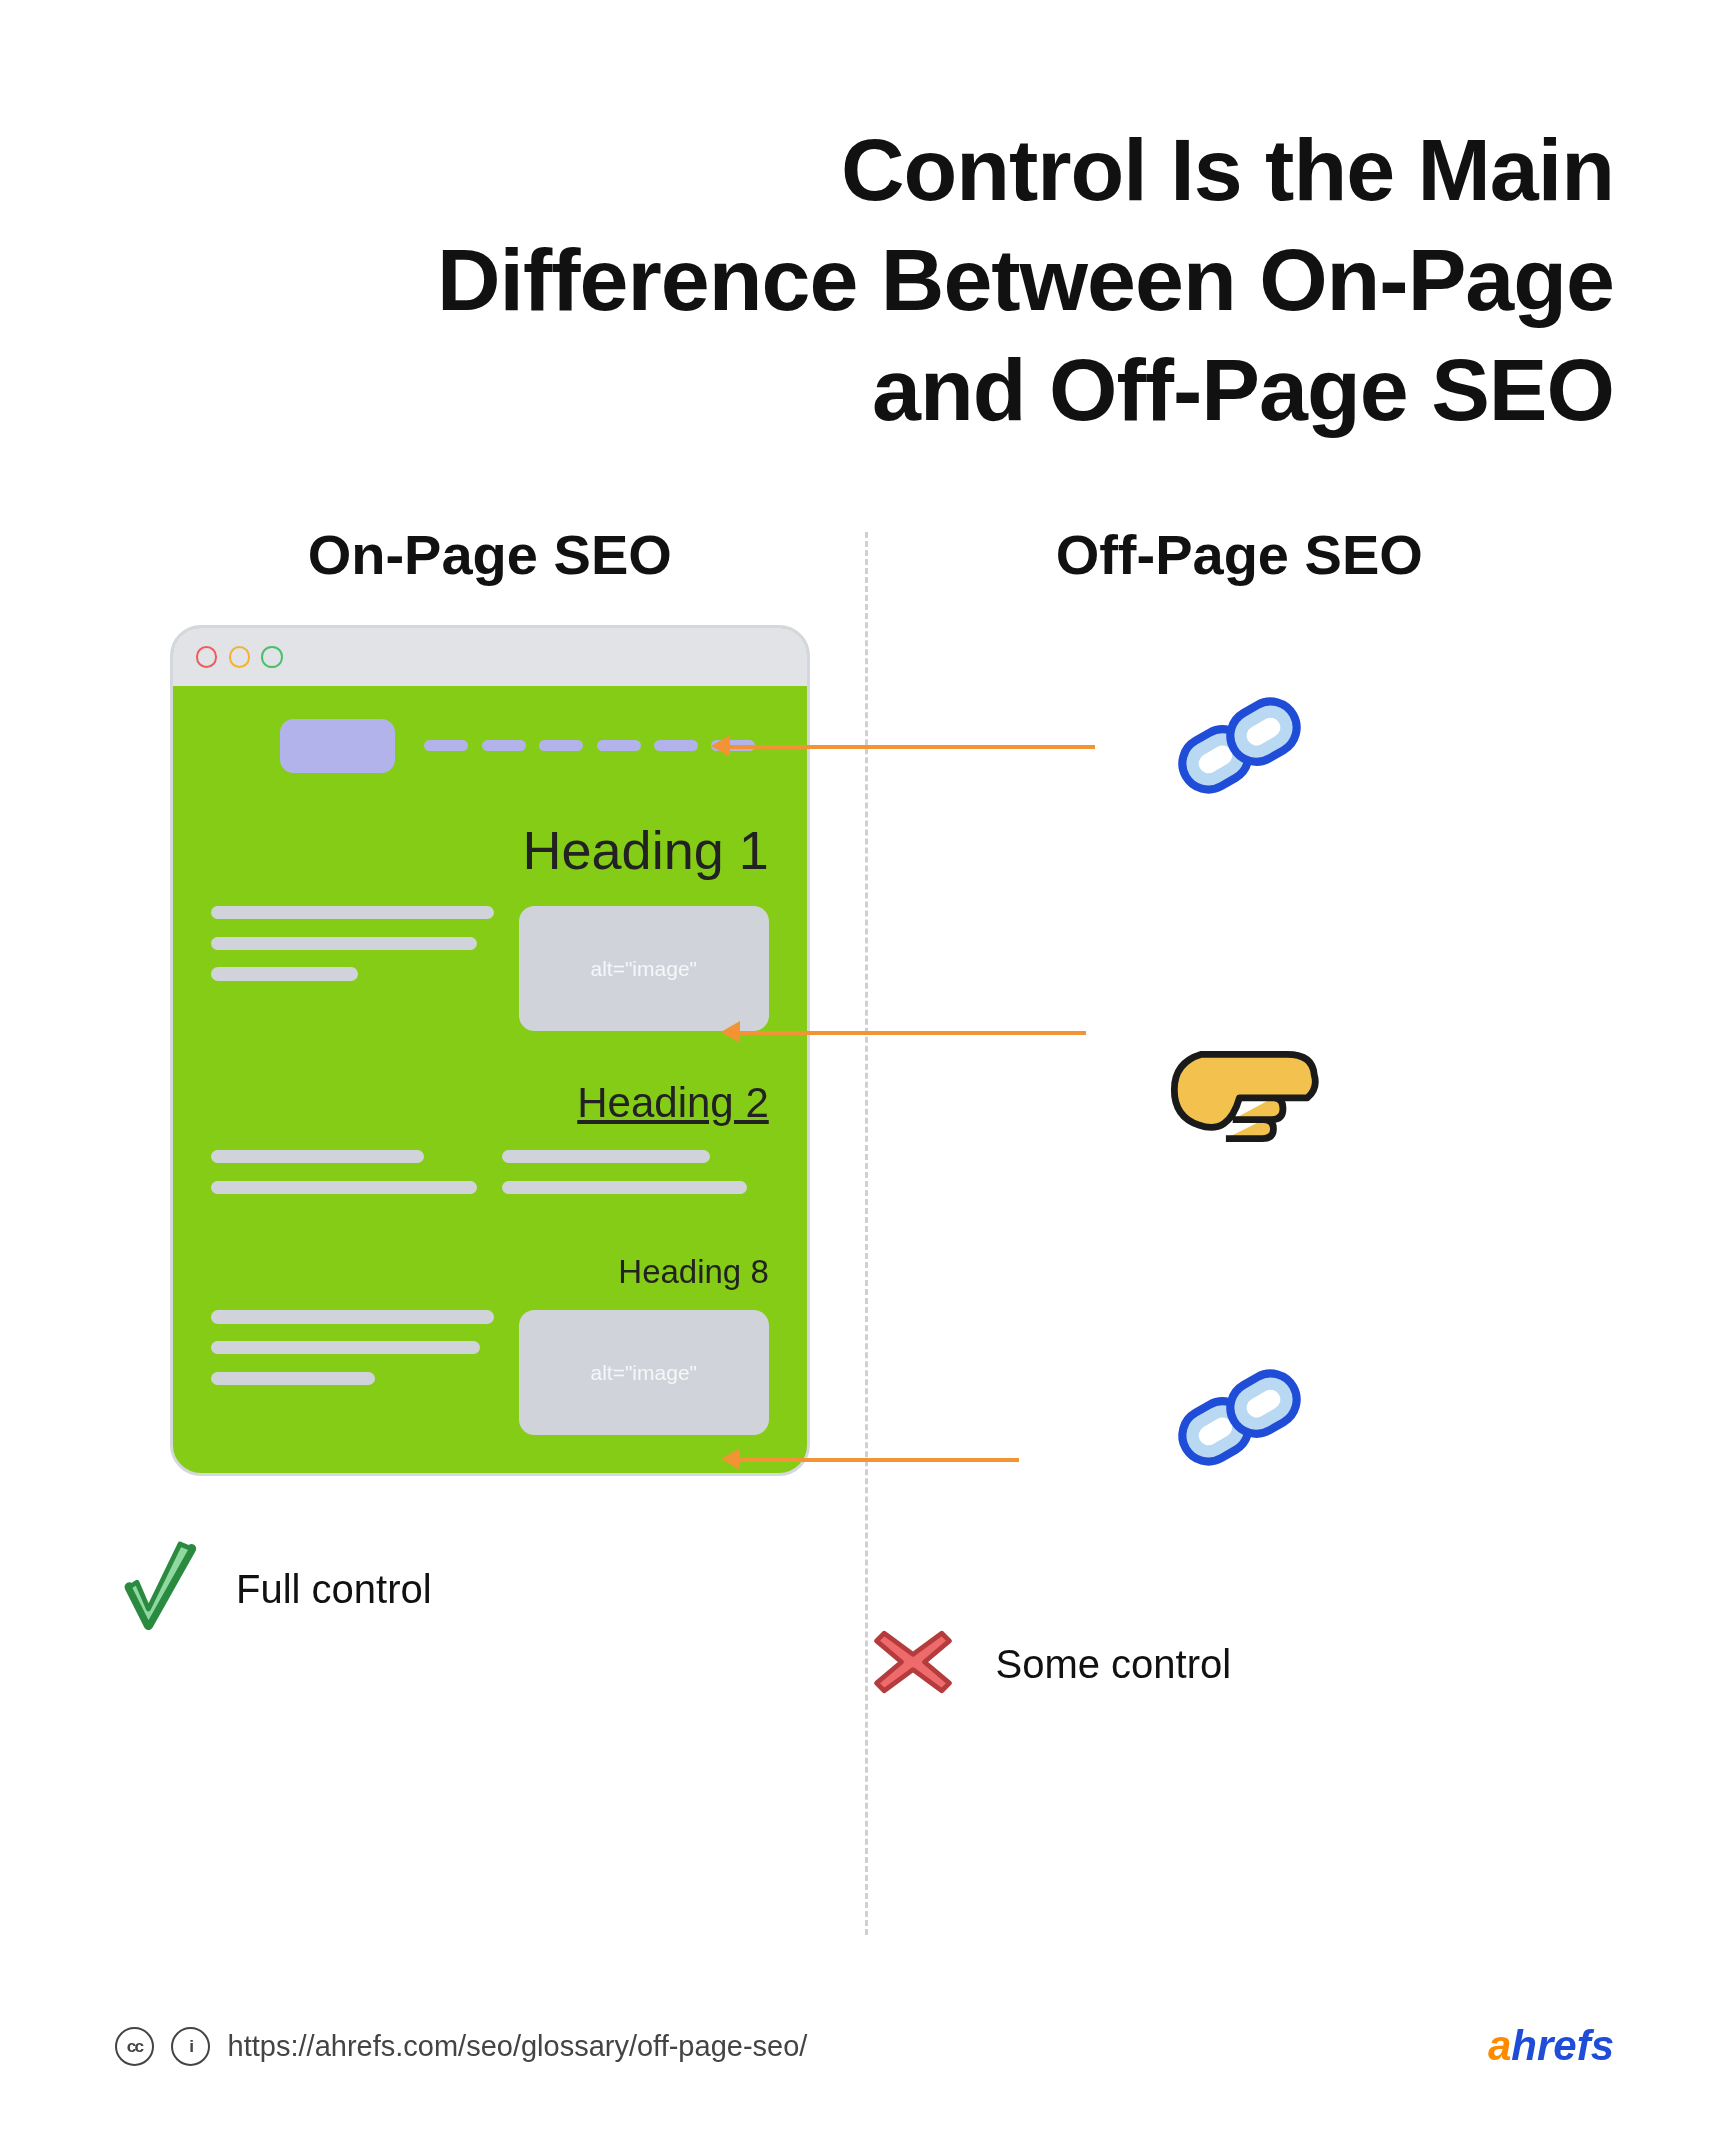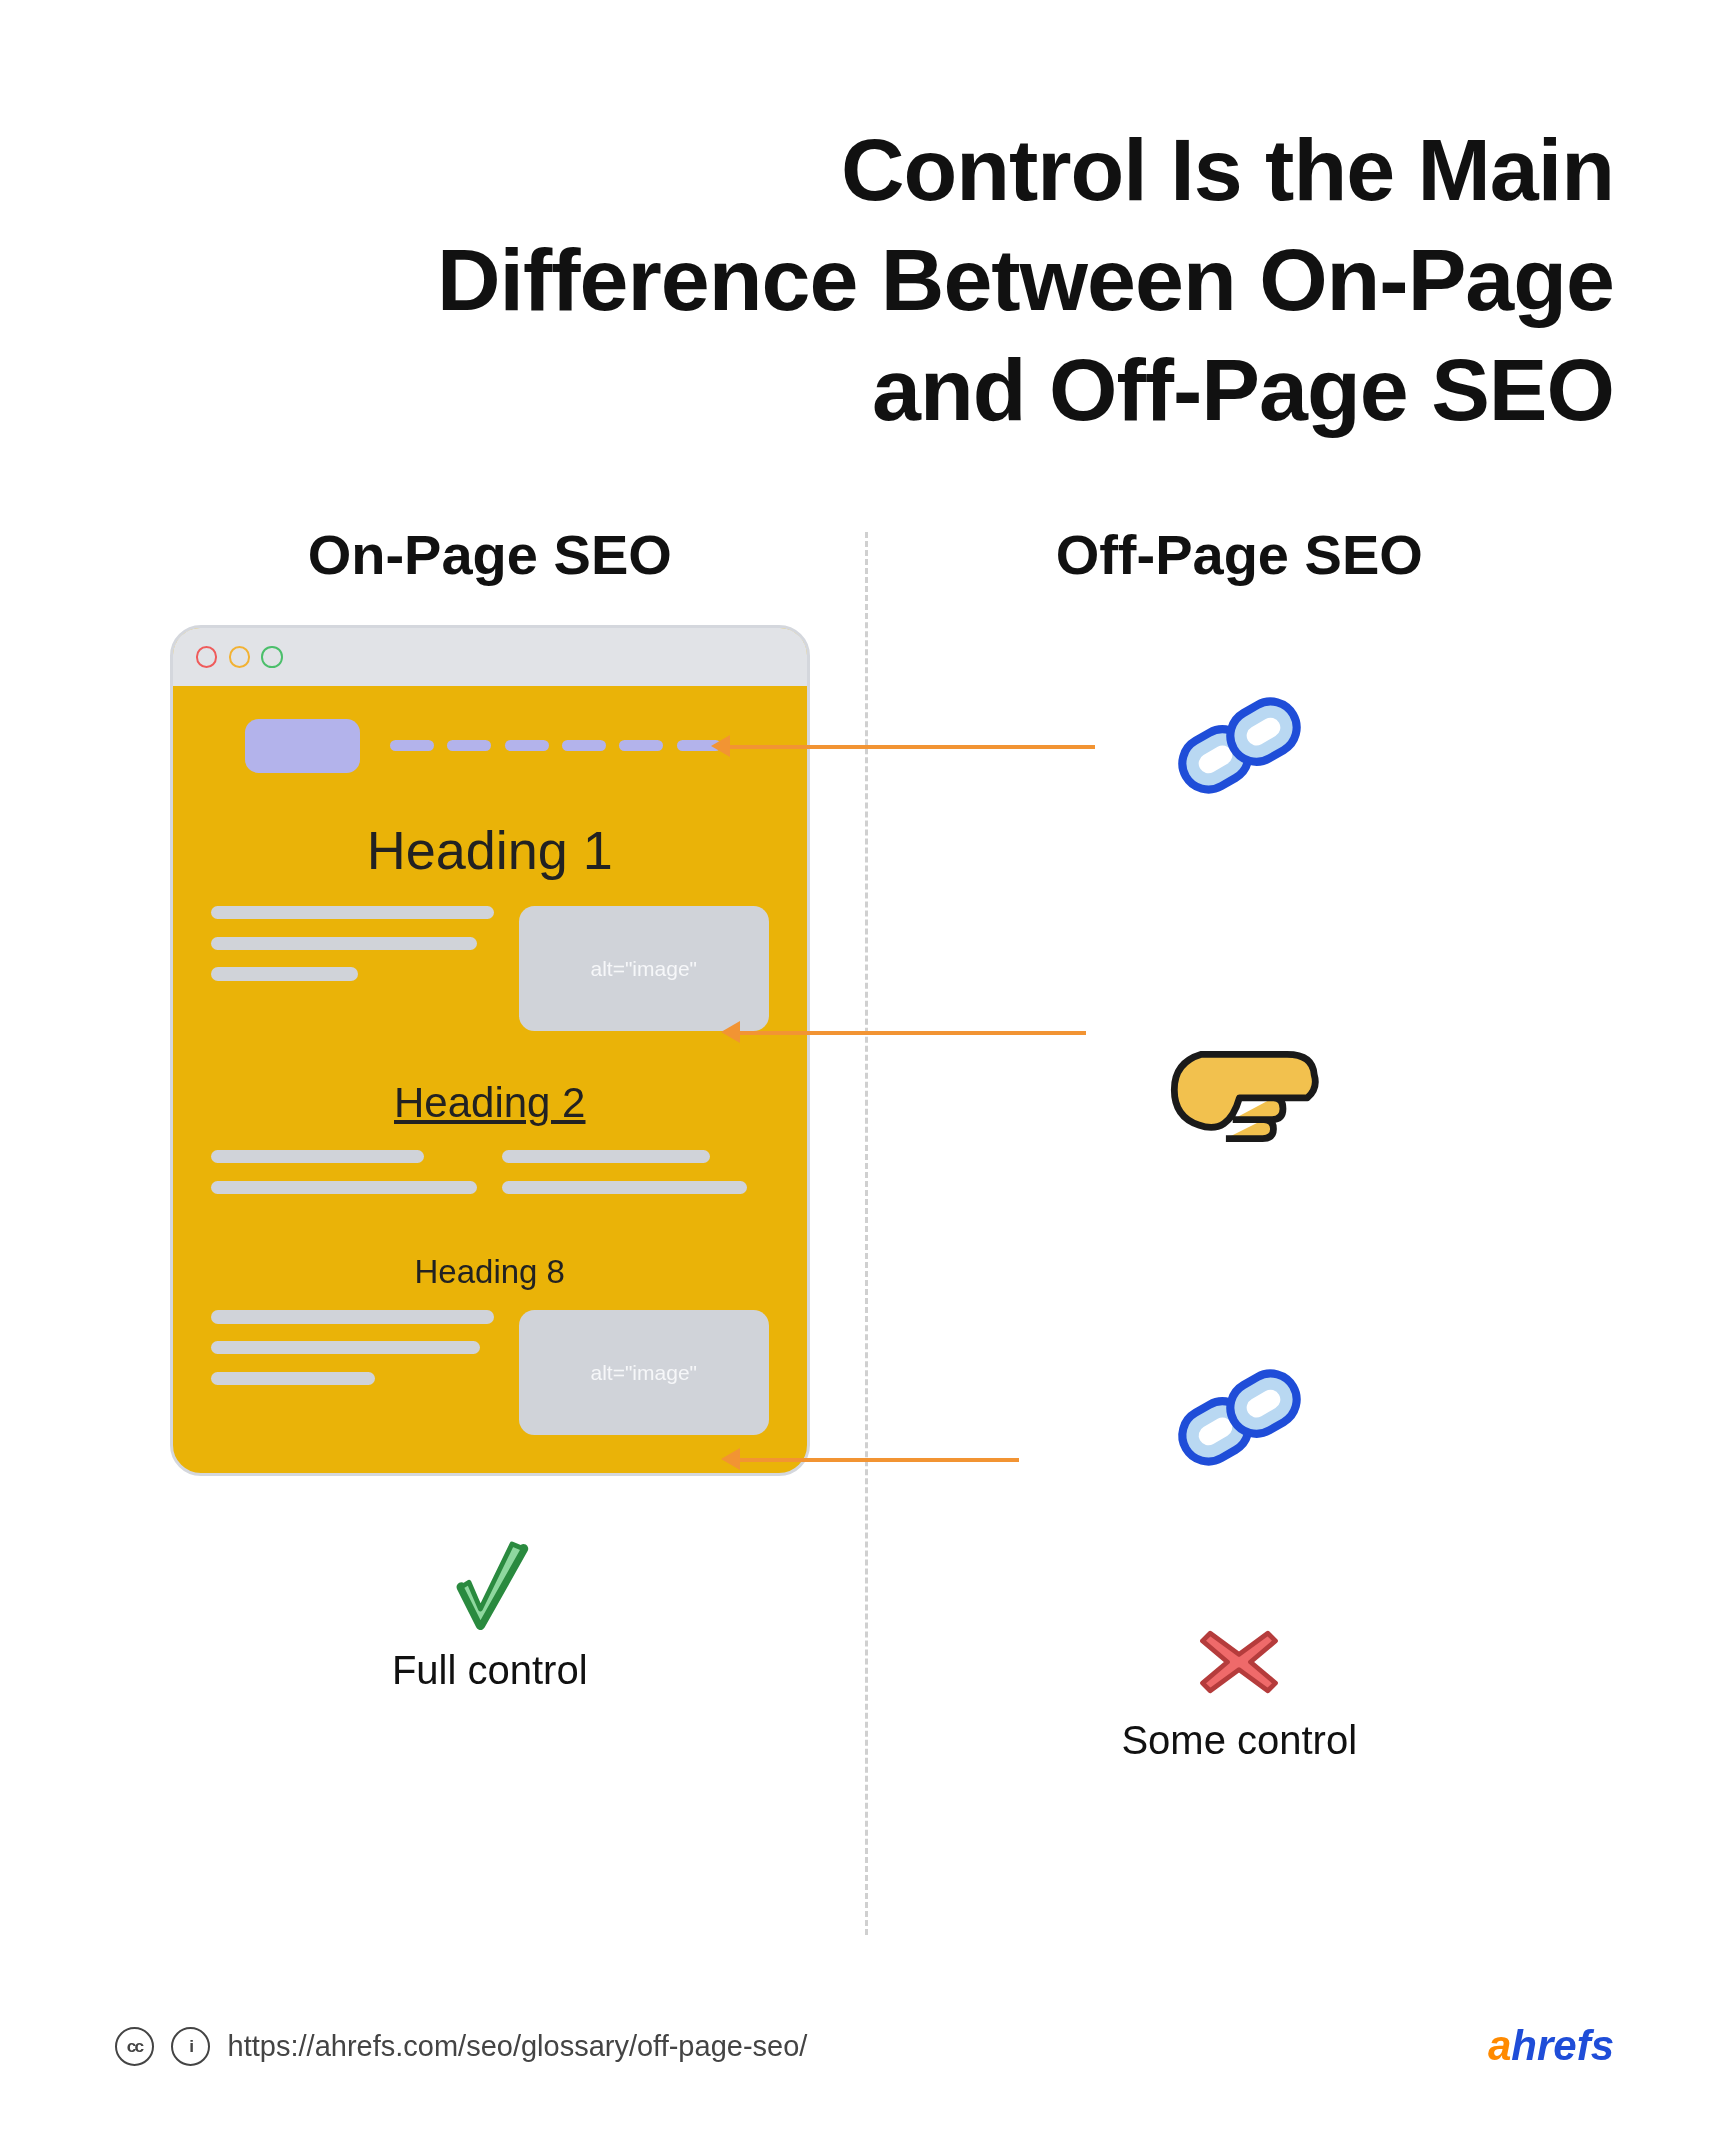--- a/index.html
+++ b/index.html
@@ -42,22 +42,22 @@
     left:50%;
     top:9.6px;
   }
 
   
   .browser{
     width:634px;
     margin:0 auto 58px auto;
     border:3.8px solid #d4d7dd;
     border-radius:31px;
-    background:#eab308;
-    text-align:center;
+    background:#84cc16;
+    text-align:right;
     position:relative;
     padding-bottom:38px;
   }
   .browser-top{
     background:#e1e3e7;
     border-radius:27px 27px 0 0;
     height:58px;
     display:flex;
     align-items:center;
     padding-left:23px;
@@ -91,21 +91,21 @@
   }
   .right-icon{width:163px;height:163px;display:flex;align-items:center;justify-content:center;}
 
   
   .arrow{position:absolute;height:3.8px;background:#f29433;}
   .arrow::before{
     content:"";position:absolute;left:-19px;top:-9.6px;
     border:11.5px solid transparent;border-right:19px solid #f29433;border-left:none;
   }
 
-  .status-row{display:flex;flex-direction:column;align-items:center;gap:4px;margin-top:19px;}
+  .status-row{display:flex;align-items:center;gap:35px;margin-top:19px;}
   .status-text{font-size:40px;color:#111;}
 
   .footer{
     position:absolute;
     left:115px;right:115px;bottom:86px;
     display:flex;align-items:center;justify-content:space-between;
     font-size:29px;color:#444;
   }
   .footer-left{display:flex;align-items:center;gap:17.3px;}
   .cc{width:35px;height:35px;border:2.9px solid #444;border-radius:50%;display:flex;align-items:center;justify-content:center;font-size:17.3px;font-weight:700;letter-spacing:-1.9px;text-align:right;}

